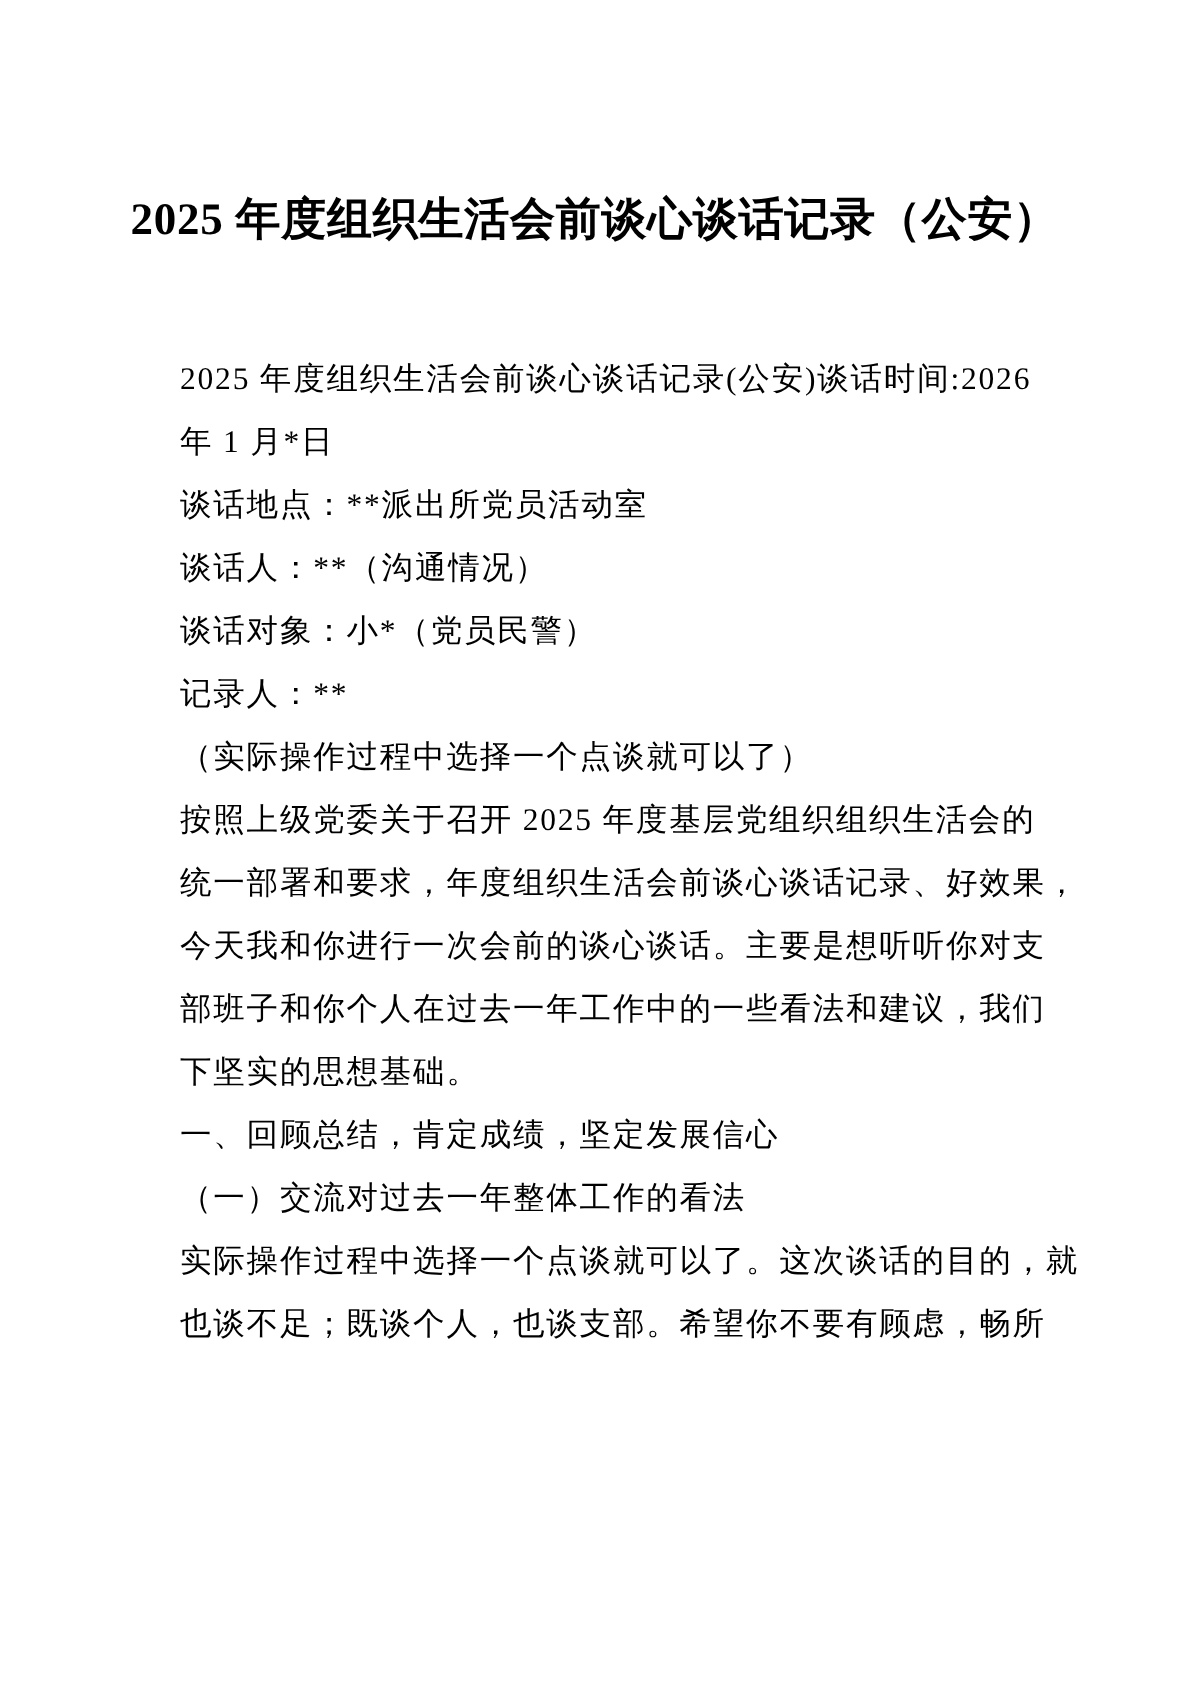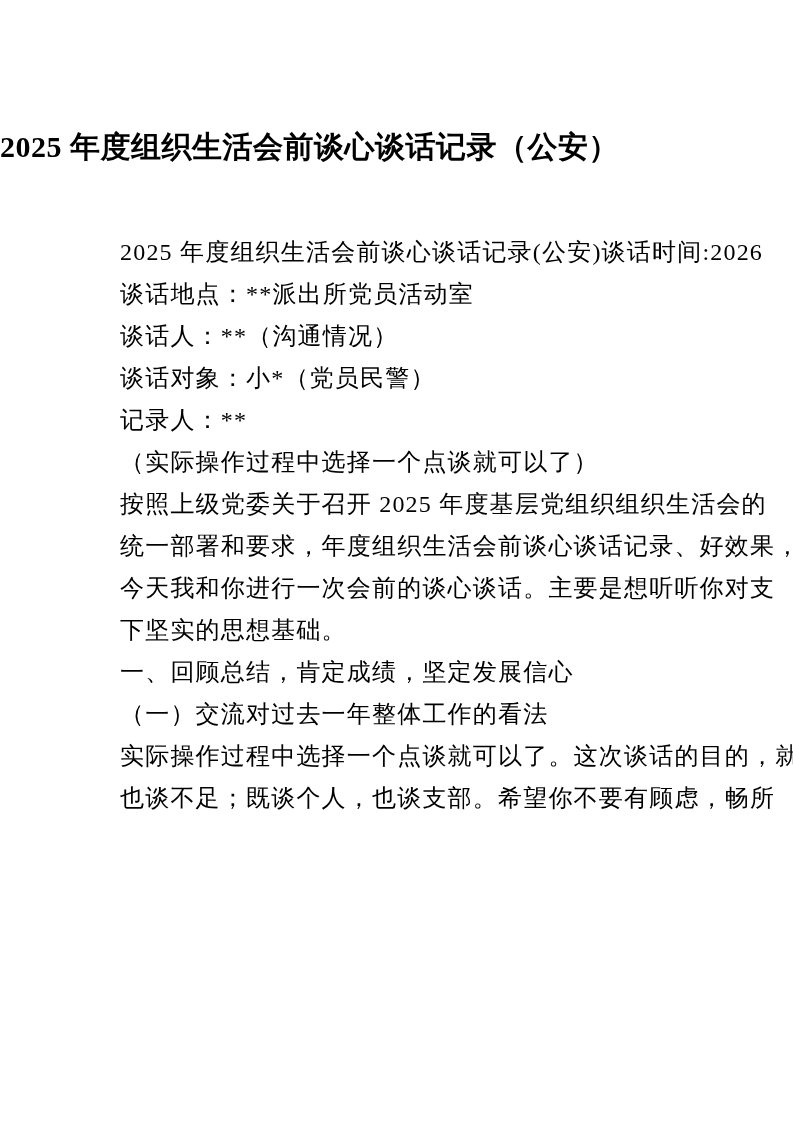--- a/index.html
+++ b/index.html
@@ -12,51 +12,54 @@
     width: 793px;
     height: 1122px;
     background: #ffffff;
     overflow: hidden;
     font-family: "Liberation Serif", "DejaVu Serif", serif;
     color: #000000;
   }
   .doc-title {
     margin: 0;
     padding-top: 126px;
+    text-align: center;
     font-size: 30px;
     line-height: 42px;
     font-weight: bold;
     letter-spacing: 0.5px;
     white-space: nowrap;
   }
   .doc-body {
     margin: 63px 96px 0 120px;
-    font-size: 24px;
+    font-size: 21px;
     line-height: 42px;
     letter-spacing: 1.2px;
   }
   .text-line {
     white-space: pre;
     height: 42px;
   }
 </style>
 </head>
 <body>
 
 <div class="page">
   <h1 class="doc-title">2025 年度组织生活会前谈心谈话记录（公安）</h1>
   <div class="doc-body">
       <div class="text-line">2025 年度组织生活会前谈心谈话记录(公安)谈话时间:2026</div>
+      <div class="text-line">年 1 月*日</div>
       <div class="text-line">谈话地点：**派出所党员活动室</div>
       <div class="text-line">谈话人：**（沟通情况）</div>
       <div class="text-line">谈话对象：小*（党员民警）</div>
       <div class="text-line">记录人：**</div>
       <div class="text-line">（实际操作过程中选择一个点谈就可以了）</div>
       <div class="text-line">按照上级党委关于召开 2025 年度基层党组织组织生活会的</div>
       <div class="text-line">统一部署和要求，年度组织生活会前谈心谈话记录、好效果，</div>
       <div class="text-line">今天我和你进行一次会前的谈心谈话。主要是想听听你对支</div>
+      <div class="text-line">部班子和你个人在过去一年工作中的一些看法和建议，我们</div>
       <div class="text-line">下坚实的思想基础。</div>
       <div class="text-line">一、回顾总结，肯定成绩，坚定发展信心</div>
       <div class="text-line">（一）交流对过去一年整体工作的看法</div>
       <div class="text-line">实际操作过程中选择一个点谈就可以了。这次谈话的目的，就</div>
       <div class="text-line">也谈不足；既谈个人，也谈支部。希望你不要有顾虑，畅所</div>
     </div>
 </div>
 
 </body></html>

